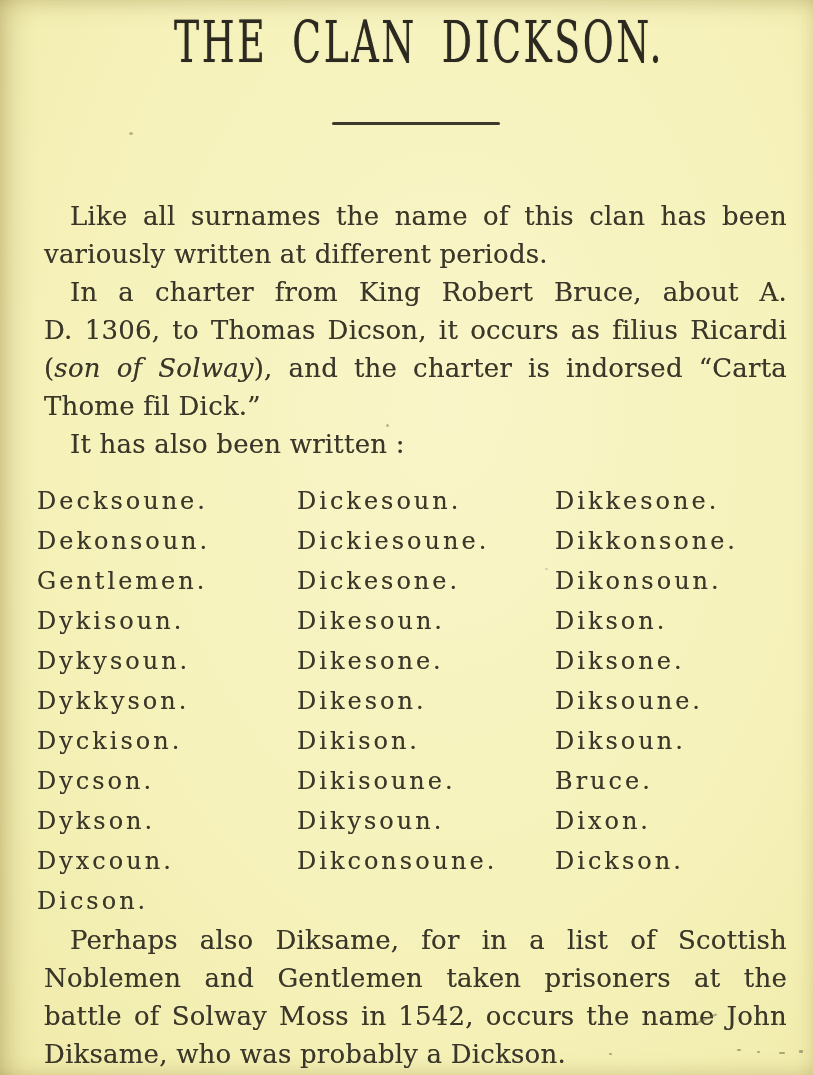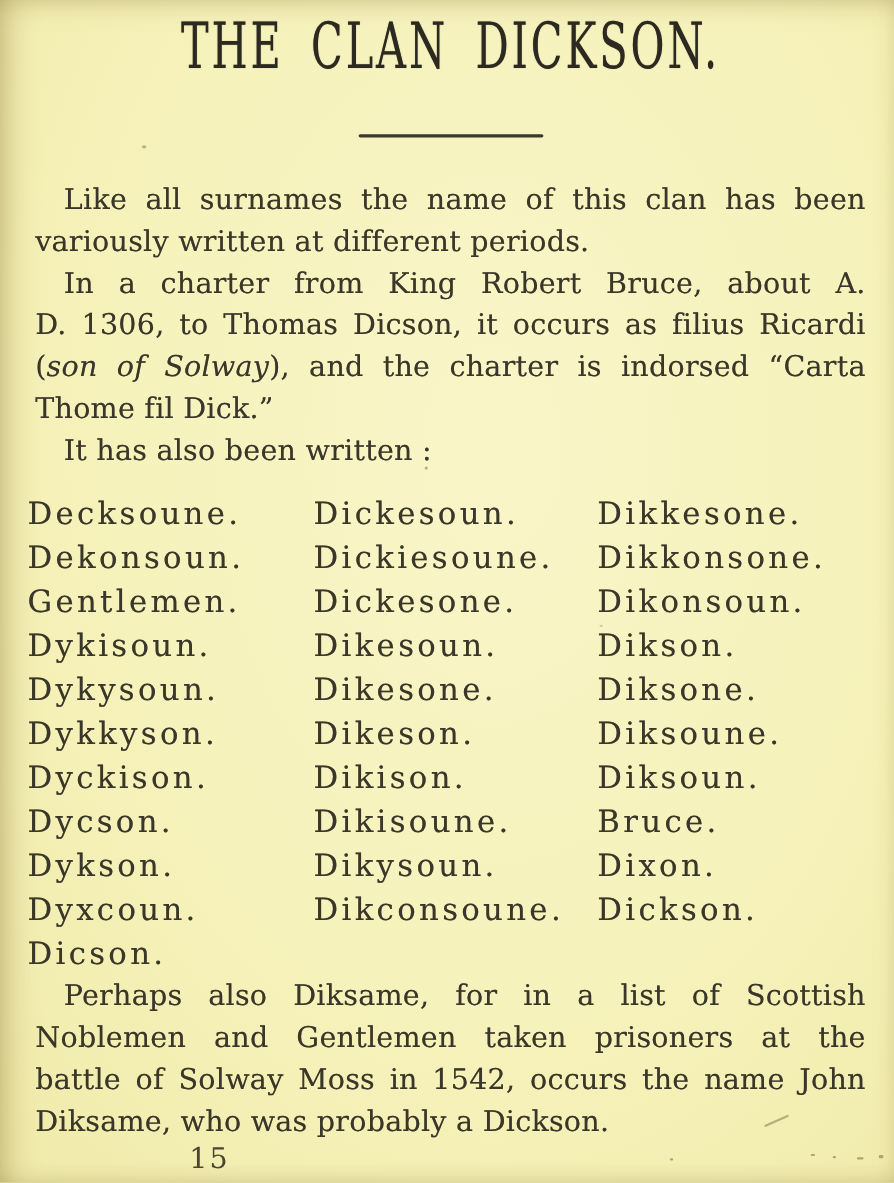--- a/index.html
+++ b/index.html
@@ -5,21 +5,21 @@
   html, body {
     margin: 0;
     padding: 0;
     background: #e8e3a8;
   }
   .page {
     position: relative;
     width: 813px;
     height: 1075px;
     box-sizing: border-box;
-    padding: 0 26px 0 32px;
+    padding: 0 26px 0 44px;
     overflow: hidden;
     font-family: "DejaVu Serif", "Liberation Serif", serif;
     color: #3a372a;
     background:
       radial-gradient(ellipse at 55% 38%, #f9f5c8 0%, #f6f2bb 55%, #f0ebaa 100%);
     box-shadow:
       inset 22px 0 30px -18px rgba(140,120,55,.45),
       inset 0 16px 26px -16px rgba(140,120,55,.35),
       inset -14px 0 24px -18px rgba(140,120,55,.22),
       inset 0 -14px 22px -16px rgba(140,120,55,.28);
@@ -38,21 +38,21 @@
     white-space: nowrap;
     text-shadow: 0 0 1px rgba(43,41,32,.55);
   }
   .rule {
     width: 168px;
     height: 3px;
     margin: 44px auto 0 auto;
     background: #3b382c;
     border-radius: 2px;
   }
-  .intro { margin-top: 38px; }
+  .intro { margin-top: 72px; }
   .para { margin: 0; }
   .line {
     line-height: 38px;
     font-size: 26px;
     letter-spacing: 0.2px;
     text-shadow: 0 0 0.6px rgba(58,55,42,.55);
   }
   .line.just {
     text-align: justify;
     text-align-last: justify;
@@ -67,21 +67,21 @@
   .names ul {
     list-style: none;
     margin: 0;
     padding: 0;
   }
   .col1 { width: 260px; }
   .col2 { width: 258px; }
   .col3 { flex: 1; }
   .names li {
     line-height: 40px;
-    font-size: 28px;
+    font-size: 24px;
     letter-spacing: 3px;
     text-shadow: 0 0 0.6px rgba(58,55,42,.5);
     white-space: nowrap;
   }
   .closing { margin-top: 0; }
   .pagenum {
     margin: 2px 0 0 140px;
     font-size: 26px;
     line-height: 26px;
     color: #4a4632;

